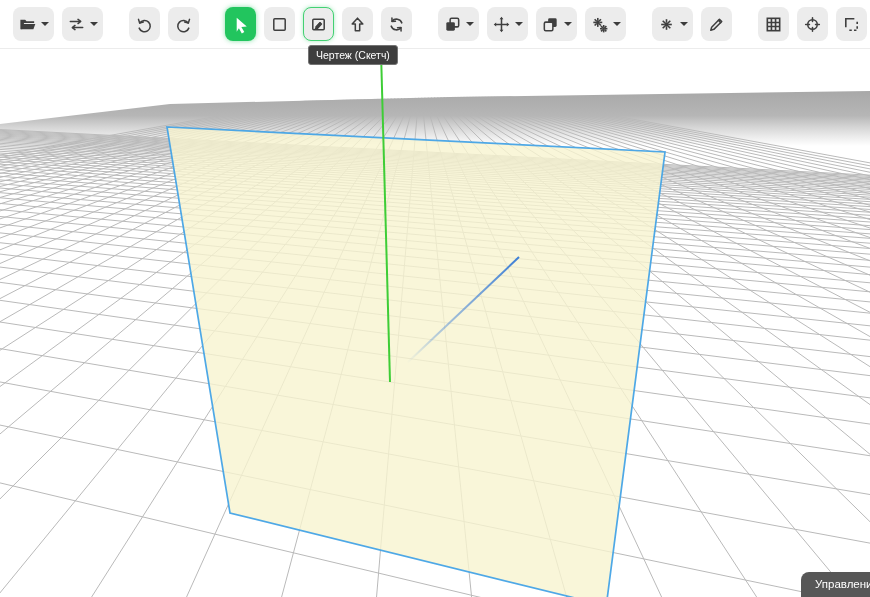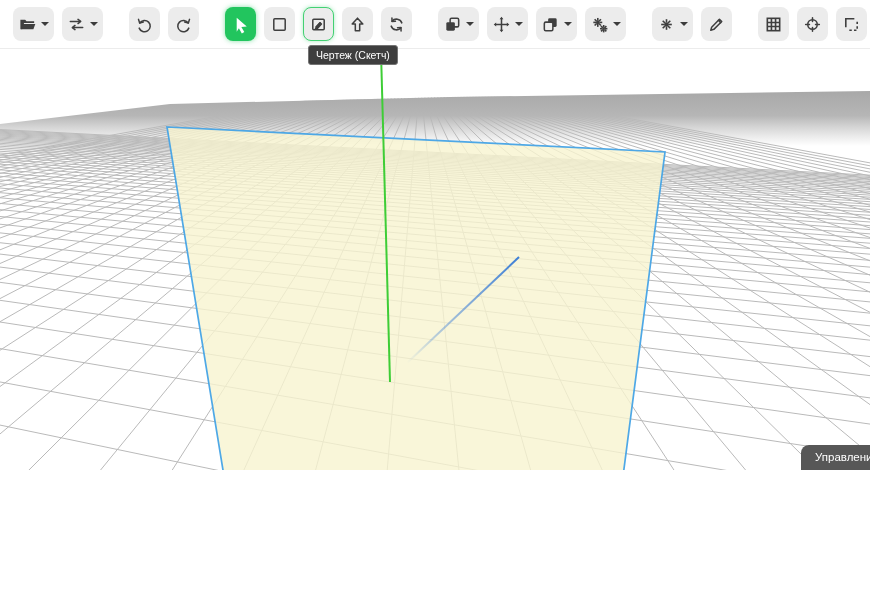--- a/index.html
+++ b/index.html
@@ -1,16 +1,16 @@
 <!DOCTYPE html>
 <html><head>
 <meta charset="utf-8">
 <style>
   html,body{margin:0;padding:0;background:#fff;}
-  .page{position:relative;width:870px;height:470px;overflow:hidden;
+  .page{position:relative;width:870px;height:597px;overflow:hidden;
         font-family:"Liberation Sans", sans-serif;background:#fff;}
   
   .toolbar{position:absolute;left:0;top:0;width:870px;height:48px;background:#ffffff;
            border-bottom:1px solid #ececec;display:flex;align-items:center;z-index:3;}
   .tb-group{display:flex;align-items:center;gap:8px;padding:0 13px;}
   .tb-sep{width:1px;height:30px;background:#dcdcdc;}
   .tb-btn{display:flex;align-items:center;justify-content:center;height:34px;min-width:31px;
           padding:0 5px;border:none;border-radius:8px;background:#ececec;cursor:pointer;}
   .tb-btn .ic{display:flex;align-items:center;justify-content:center;width:19px;height:19px;}
   .tb-btn svg{display:block;}

